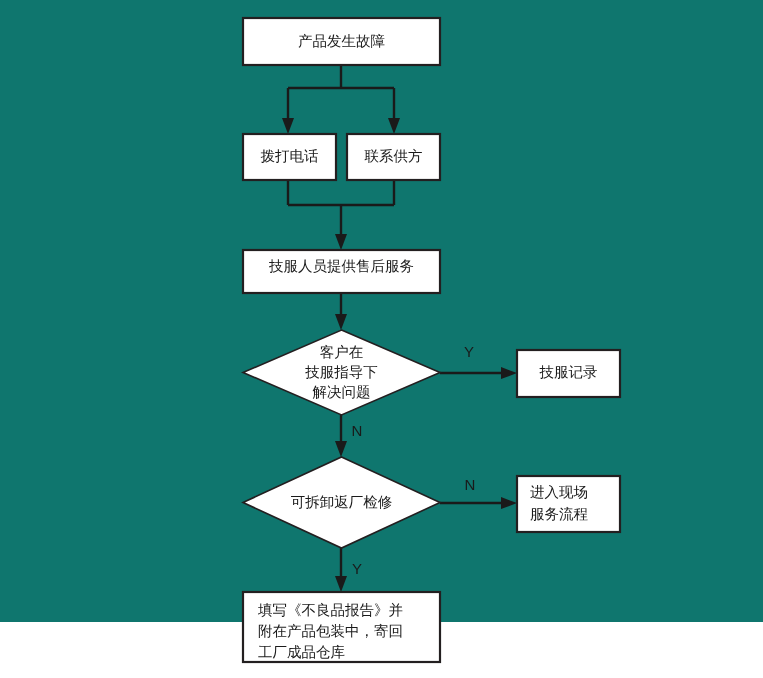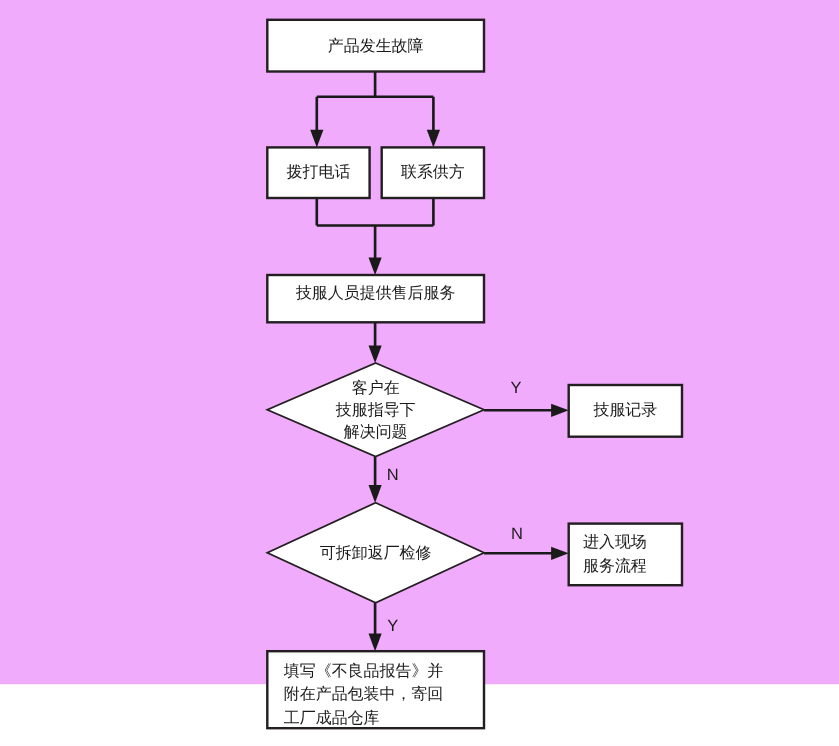--- a/index.html
+++ b/index.html
@@ -10,21 +10,21 @@
   body {
     width: 763px;
     height: 678px;
     font-family: "Liberation Sans", "DejaVu Sans", sans-serif;
     overflow: hidden;
   }
   #flowchart-root {
     position: relative;
     width: 763px;
     height: 622px;
-    background: #f0abfc;
+    background: #0f766e;
   }
   svg.chart-canvas {
     display: block;
     width: 763px;
     height: 678px;
   }
   .node-shape {
     fill: #ffffff;
     stroke: #231f20;
     stroke-width: 2.2;

